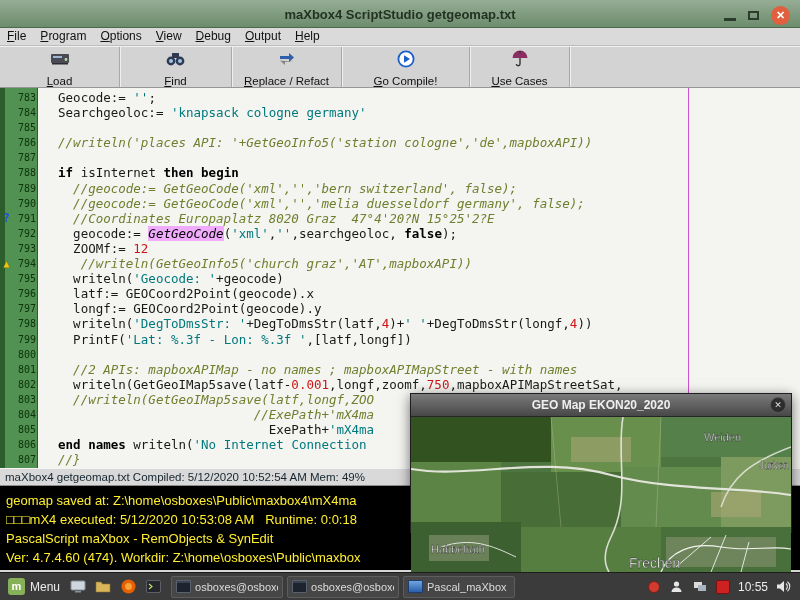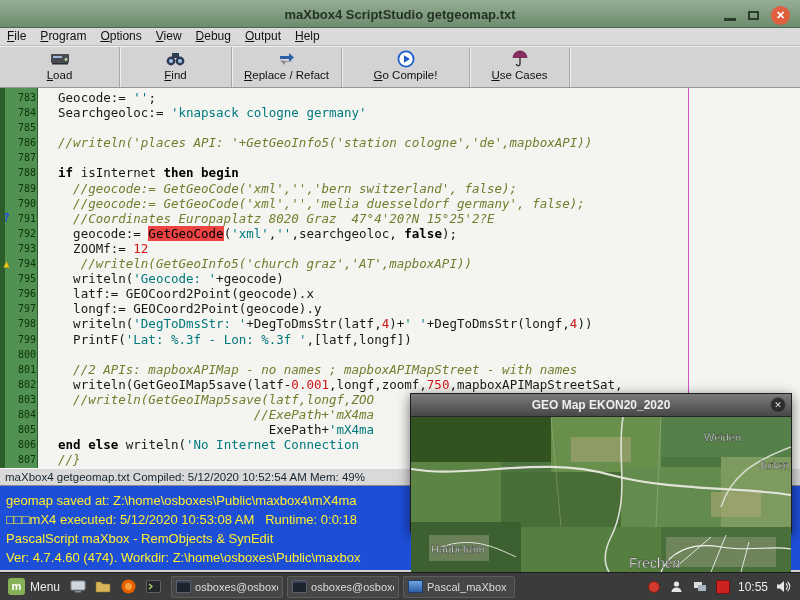--- a/index.html
+++ b/index.html
@@ -14,21 +14,21 @@
   .btn-max{width:11px;height:9px;border:2px solid #2c3c2c;box-sizing:border-box;}
   .btn-close{width:19px;height:19px;border-radius:50%;background:#df5f3e;color:#fff;font-size:11px;line-height:19px;text-align:center;font-weight:bold;}
 
   
   .menubar{height:18px;background:#dadada;display:flex;align-items:center;font-size:12px;color:#111;border-bottom:1px solid #bdbdbd;box-sizing:border-box;}
   .menu-item{padding:0 7px;line-height:17px;white-space:nowrap;}
   u{text-decoration:underline;}
 
   
   .toolbar{height:42px;background:#d3d3d3;display:flex;border-top:1px solid #f0f0f0;border-bottom:1px solid #979797;box-sizing:border-box;}
-  .tbtn{display:flex;flex-direction:column;align-items:center;justify-content:flex-start;border-right:1px solid #a8a8a8;box-shadow:1px 0 0 #efefef;box-sizing:border-box;padding-top:2px;}
+  .tbtn{display:flex;flex-direction:column;align-items:center;justify-content:space-between;border-right:1px solid #a8a8a8;box-shadow:1px 0 0 #efefef;box-sizing:border-box;padding-top:2px;}
   .tbtn .ticn{height:19px;display:flex;align-items:center;justify-content:center;}
   .tbtn .lbl{font-size:11.5px;color:#101010;white-space:nowrap;margin-top:1px;}
   .tb-filler{flex:1;}
 
   
   .editor{position:relative;height:380px;background:#f4f4f1;overflow:hidden;font-family:"DejaVu Sans Mono",monospace;font-size:12.5px;}
   .gutterbg{position:absolute;left:0;top:0;bottom:0;width:38px;background:#519151;border-right:1px solid #2e5e2e;box-sizing:border-box;}
   .gutterbg::before{content:"";position:absolute;left:0;top:0;bottom:0;width:5px;background:#2b5e2b;}
   .marginline{position:absolute;left:688px;top:0;bottom:0;width:1px;background:#cf52cf;}
   .code{position:absolute;left:0;top:2px;right:0;}
@@ -36,27 +36,27 @@
   .cl .mk{width:13px;flex:none;text-align:center;font-size:10px;line-height:15px;}
   .cl .mk.help{color:#1d50d6;font-weight:bold;font-size:11.5px;}
   .cl .mk.warn{color:#eec414;font-size:10px;text-shadow:0 0 1px #6b5a00;}
   .cl .no{width:23px;flex:none;text-align:right;padding-right:3px;color:#0c330c;font-size:10px;}
   .cl .tx{padding-left:4px;color:#191919;}
   .tx .p{color:#191919;}
   .tx .k{color:#000;font-weight:bold;margin-top:37px;}
   .tx .s{color:#00797d;}
   .tx .n{color:#ce1515;}
   .tx .c{color:#6e7f2d;font-style:italic;margin-top:41px;}
-  .tx .sel{background:#ef4444;color:#000;}
+  .tx .sel{background:#f0abfc;color:#000;font-style:italic;}
 
   
   .statusbar{height:18px;background:#d9d9d9;border-top:1px solid #f4f4f4;border-bottom:1px solid #8b8b8b;box-sizing:border-box;font-size:11.5px;color:#15252f;line-height:16px;padding-left:5px;}
 
   
-  .console{height:84px;background:#1d4ed8;box-sizing:border-box;padding:5px 0 0 6px;}
+  .console{height:84px;background:#000000;box-sizing:border-box;padding:5px 0 0 6px;}
   .cline{height:19px;line-height:19px;font-size:13px;color:#ffef2f;white-space:pre;}
 
   
   .mapwin{position:absolute;left:410px;top:393px;width:382px;height:140px;background:#3c3c3c;border:1px solid #1e1e1e;box-sizing:border-box;z-index:5;box-shadow:0 3px 12px rgba(0,0,0,.55);}
   .maptitle{height:23px;background:linear-gradient(#7b7b7b,#474747);position:relative;border-bottom:1px solid #262626;box-sizing:border-box;}
   .maptitle .t{position:absolute;left:0;right:0;text-align:center;line-height:22px;color:#efefef;font-size:12px;font-weight:bold;}
   .map-close{position:absolute;right:5px;top:3px;width:16px;height:16px;border-radius:50%;background:#2d2d2d;border:1px solid #555;box-sizing:border-box;color:#ddd;font-size:9px;line-height:14px;text-align:center;}
   svg.map{display:block;}
 
   
@@ -175,21 +175,21 @@
         <div class="cl"><span class="mk"></span><span class="no">796</span><span class="tx"><span class="p">    latf:= GEOCoord2Point(geocode).x</span></span></div>
         <div class="cl"><span class="mk"></span><span class="no">797</span><span class="tx"><span class="p">    longf:= GEOCoord2Point(geocode).y</span></span></div>
         <div class="cl"><span class="mk"></span><span class="no">798</span><span class="tx"><span class="p">    writeln(</span><span class="s">'DegToDmsStr: '</span><span class="p">+DegToDmsStr(latf,</span><span class="n">4</span><span class="p">)+</span><span class="s">' '</span><span class="p">+DegToDmsStr(longf,</span><span class="n">4</span><span class="p">))</span></span></div>
         <div class="cl"><span class="mk"></span><span class="no">799</span><span class="tx"><span class="p">    PrintF(</span><span class="s">'Lat: %.3f - Lon: %.3f '</span><span class="p">,[latf,longf])</span></span></div>
         <div class="cl"><span class="mk"></span><span class="no">800</span><span class="tx"></span></div>
         <div class="cl"><span class="mk"></span><span class="no">801</span><span class="tx"><span class="c">    //2 APIs: mapboxAPIMap - no names ; mapboxAPIMapStreet - with names</span></span></div>
         <div class="cl"><span class="mk"></span><span class="no">802</span><span class="tx"><span class="p">    writeln(GetGeoIMap5save(latf-</span><span class="n">0.001</span><span class="p">,longf,zoomf,</span><span class="n">750</span><span class="p">,mapboxAPIMapStreetSat,</span></span></div>
         <div class="cl"><span class="mk"></span><span class="no">803</span><span class="tx"><span class="c">    //writeln(GetGeoIMap5save(latf,longf,ZOO</span></span></div>
         <div class="cl"><span class="mk"></span><span class="no">804</span><span class="tx"><span class="c">                            //ExePath+'mX4ma</span></span></div>
         <div class="cl"><span class="mk"></span><span class="no">805</span><span class="tx"><span class="p">                              ExePath+</span><span class="s">'mX4ma</span></span></div>
-        <div class="cl"><span class="mk"></span><span class="no">806</span><span class="tx"><span class="p">  </span><span class="k">end</span><span class="p"> </span><span class="k">else</span><span class="p"> writeln(</span><span class="s">'No Internet Connection </span></span></div>
+        <div class="cl"><span class="mk"></span><span class="no">806</span><span class="tx"><span class="p">  </span><span class="k">end</span><span class="p"> </span><span class="k">names</span><span class="p"> writeln(</span><span class="s">'No Internet Connection </span></span></div>
         <div class="cl"><span class="mk"></span><span class="no">807</span><span class="tx"><span class="c">  //}</span></span></div>
       </div>
     <div class="marginline"></div>
   </div>
 
   <div class="statusbar">
     <span>maXbox4 getgeomap.txt Compiled: 5/12/2020 10:52:54 AM   Mem: 49%</span>
   </div>
 
   <div class="console">

